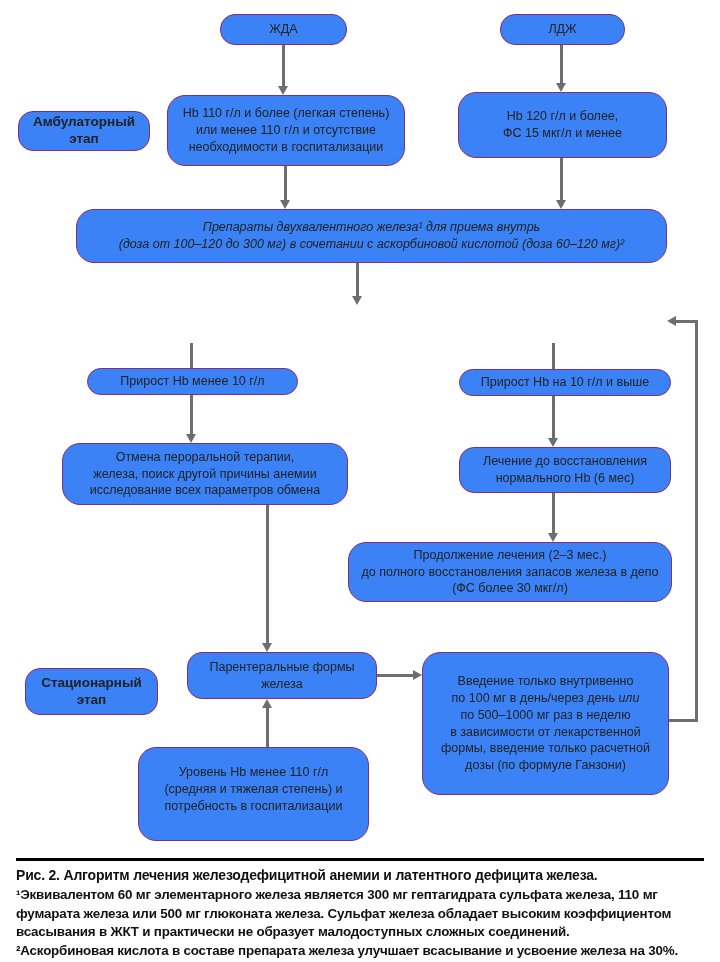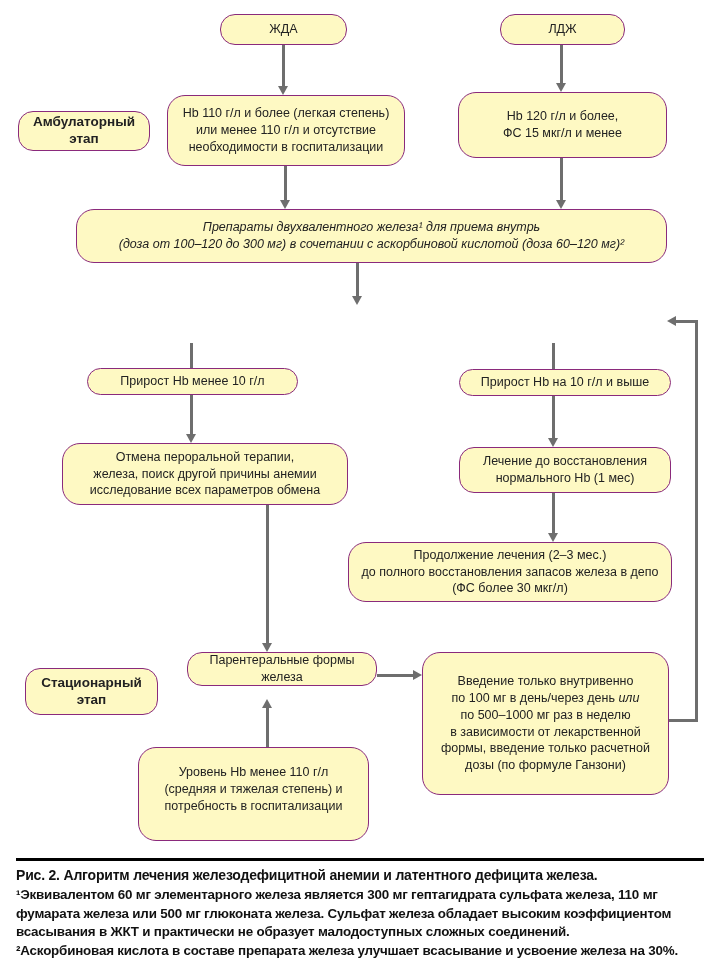--- a/index.html
+++ b/index.html
@@ -9,21 +9,21 @@
     background:#fff;
     font-family:"Liberation Sans", sans-serif;
     color:#222;
     overflow:hidden;
   }
   .node{
     position:absolute;
     box-sizing:border-box;
     border:1.6px solid var(--box-border,#8a2a7c);
     border-radius:15px;
-    background:#fef9c3;
+    background:#3b82f6;
     display:flex;flex-direction:column;
     align-items:center;justify-content:center;
     text-align:center;
     font-size:12.5px;line-height:1.34;
     color:var(--text,#222);
     padding:3px 8px;
   }
   .node.big{border-radius:18px;}
   .node.stage{font-weight:bold;font-size:13.5px;line-height:1.25;margin-top:16px;}
   .node .ln{white-space:nowrap;}
@@ -113,32 +113,32 @@
       <div>
         <div class="ln">Отмена пероральной терапии,</div>
         <div class="ln">железа, поиск другой причины анемии</div>
         <div class="ln">исследование всех параметров обмена</div>
       </div>
     </div>
 
   <div class="node" style="left:459px;top:447px;width:212px;height:46px;">
       <div>
         <div class="ln">Лечение до восстановления</div>
-        <div class="ln">нормального Hb (1 мес)</div>
+        <div class="ln">нормального Hb (6 мес)</div>
       </div>
     </div>
   <div class="node big" style="left:348px;top:542px;width:324px;height:60px;">
       <div>
         <div class="ln">Продолжение лечения (2–3 мес.)</div>
         <div class="ln">до полного восстановления запасов железа в депо</div>
         <div class="ln">(ФС более 30 мкг/л)</div>
       </div>
     </div>
 
-  <div class="node" style="left:187px;top:652px;width:190px;height:34px;">
+  <div class="node" style="left:187px;top:652px;width:190px;height:47px;">
       <div>
         <div class="ln">Парентеральные формы</div>
         <div class="ln">железа</div>
       </div>
     </div>
   <div class="node big" style="left:422px;top:652px;width:247px;height:143px;">
       <div>
         <div class="ln">Введение только внутривенно</div>
         <div class="ln">по 100 мг в день/через день <i>или</i></div>
         <div class="ln">по 500–1000 мг раз в неделю</div>

